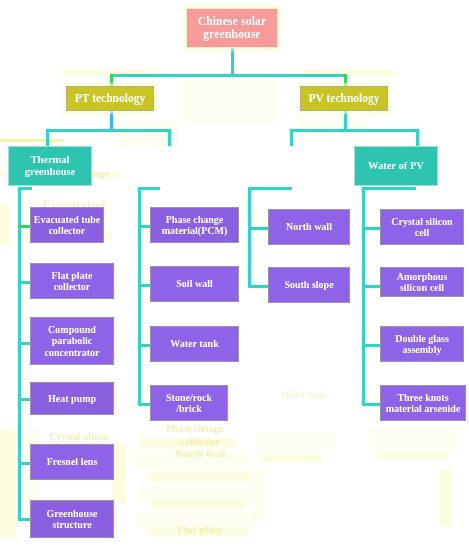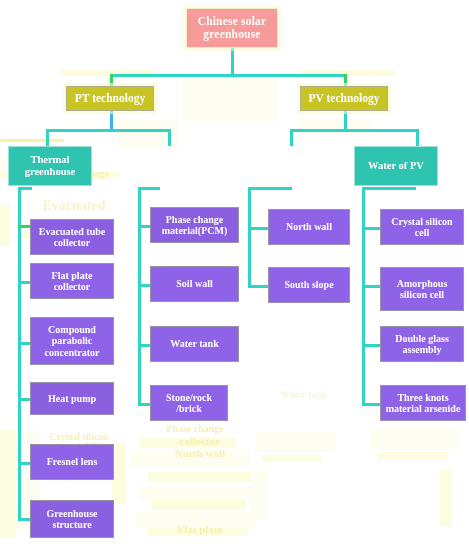--- a/index.html
+++ b/index.html
@@ -205,21 +205,21 @@
   <div class="node root" style="left:186px; top:8px; width:92px; height:40px;">Chinese  solar
 greenhouse</div>
 
   <div class="node level2" style="left:66px; top:86px; width:88px; height:25px;">PT technology</div>
   <div class="node level2" style="left:300px; top:86px; width:88px; height:25px;">PV technology</div>
 
   <div class="node level3" style="left:8px; top:146px; width:84px; height:40px;">Thermal
 greenhouse</div>
   <div class="node level3" style="left:354px; top:146px; width:84px; height:40px;">Water of PV</div>
 
-  <div class="node leaf" style="left:30px; top:219px; width:84px; height:36px;font-family:Liberation Serif, serif;">Evacuated tube
+  <div class="node leaf" style="left:30px; top:207px; width:74px; height:36px;font-family:Liberation Serif, serif;">Evacuated tube
 collector</div>
   <div class="node leaf lighter" style="left:30px; top:263px; width:84px; height:36px;">Flat plate
 collector</div>
   <div class="node leaf lighter" style="left:30px; top:317px; width:84px; height:48px;">Compound
 parabolic
 concentrator</div>
   <div class="node leaf" style="left:30px; top:382px; width:84px; height:33px;">Heat pump</div>
   <div class="node leaf lighter" style="left:30px; top:444px; width:84px; height:36px;">Fresnel lens</div>
   <div class="node leaf" style="left:30px; top:500px; width:84px; height:38px;">Greenhouse
 structure</div>
@@ -229,20 +229,20 @@
   <div class="node leaf lighter" style="left:150px; top:266px; width:89px; height:36px;">Soil wall</div>
   <div class="node leaf lighter" style="left:150px; top:326px; width:89px; height:36px;">Water tank</div>
   <div class="node leaf lighter" style="left:150px; top:385px; width:78px; height:36px;">Stone/rock
 /brick</div>
 
   <div class="node leaf lighter" style="left:268px; top:209px; width:82px; height:36px;">North wall</div>
   <div class="node leaf lighter" style="left:268px; top:267px; width:82px; height:36px;">South slope</div>
 
   <div class="node leaf lighter" style="left:380px; top:209px; width:84px; height:36px;">Crystal silicon
 cell</div>
-  <div class="node leaf lighter" style="left:380px; top:267px; width:84px; height:44px;">Amorphous
+  <div class="node leaf lighter" style="left:380px; top:267px; width:84px; height:30px;">Amorphous
 silicon cell</div>
   <div class="node leaf lighter" style="left:380px; top:326px; width:84px; height:36px;">Double glass
 assembly</div>
   <div class="node leaf lighter" style="left:380px; top:385px; width:86px; height:36px;">Three knots
 material arsenide</div>
 
 </div>
 
 </body></html>

